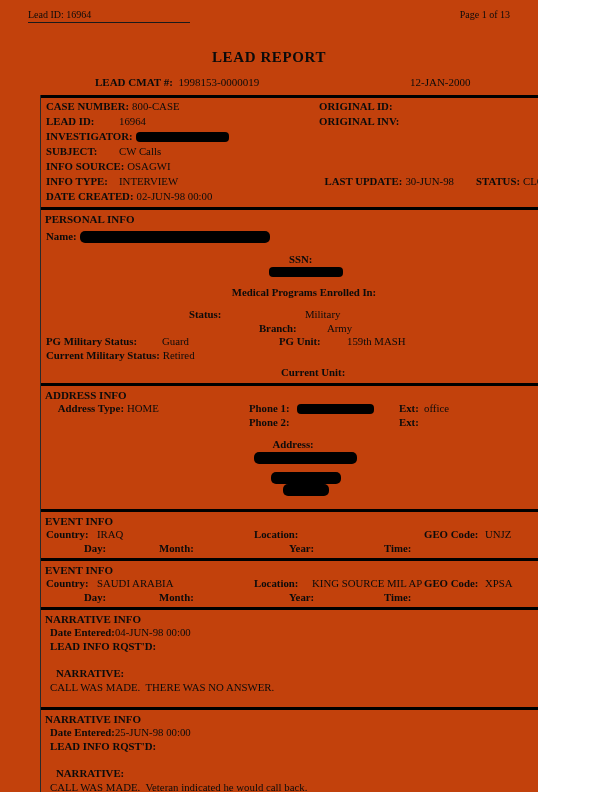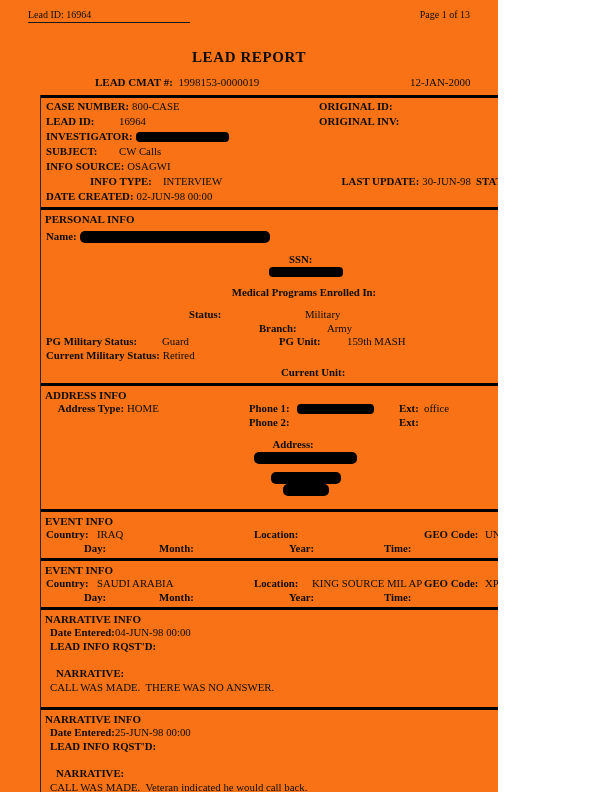--- a/index.html
+++ b/index.html
@@ -1,18 +1,18 @@
 <!DOCTYPE html>
 <html><head>
 <meta charset="utf-8">
 <style>
   html,body { margin:0; padding:0; background:#ffffff; }
   .page {
-    position:relative; width:498px; height:792px;
-    background:#f97316; color:#0b0b0b;
+    position:relative; width:538px; height:792px;
+    background:#c2410c; color:#0b0b0b;
     font-family:"Liberation Serif","DejaVu Serif",serif;
     overflow:hidden;
   }
   .top-header { display:flex; justify-content:space-between; padding:9px 28px 0 28px; font-size:10px; }
   .hdr-underline { margin:2px 0 0 28px; width:162px; height:1px; background:#1a1a1a; }
   .title { margin:26px 0 0 0; text-align:center; font-size:15px; font-weight:bold; letter-spacing:0.6px; }
   .cmat-row { position:relative; margin-top:10px; padding-left:95px; font-size:11px; height:15px; }
   .cmat-date { position:absolute; left:410px; top:0; }
 
   .doc {
@@ -26,21 +26,21 @@
   .row13 { line-height:13.5px; }
   .cell { display:flex; align-items:center; }
   .lbl { font-weight:bold; white-space:nowrap; padding-right:3px; }
   .val { white-space:nowrap; }
   .pre { white-space:pre-wrap; }
 
   .lw70 { min-width:70px; } .lw113 { min-width:113px; } .lw65 { min-width:65px; }
   .lw78 { min-width:78px;text-align:right; } .lw45 { min-width:45px; } .lw22 { min-width:22px; }
   .lw63 { min-width:63px; } .lw48 { min-width:48px; } .lw55 { min-width:55px; }
   .lw58 { min-width:58px; } .lw30 { min-width:30px; }
-  .c273 { width:273px; } .c248 { width:248px;margin-left:44px; } .c155 { width:155px;margin-left:36px; }
+  .c273 { width:273px; } .c248 { width:248px; } .c155 { width:155px;margin-left:36px; }
   .c233 { width:233px; } .c203 { width:203px; } .c150 { width:150px; }
   .c208 { width:208px; } .c170 { width:170px; }
   .c75 { width:75px; } .c130 { width:130px; } .c95 { width:95px;text-align:center; }
   .sp38 { width:38px; flex:none; } .sp235 { width:235px; flex:none; } .sp68 { width:68px; flex:none; } .mt8 { margin-top:8px;flex-direction:column; } .mt3 { margin-top:3px; }
   .mt14 { margin-top:14px; } .mb10 { margin-bottom:10px; }
 
   .redact { display:inline-block; height:10px; background:#000; border-radius:4px; flex:none; }
   .redact.tall { height:12px; border-radius:5px; }
 </style>
 </head>

